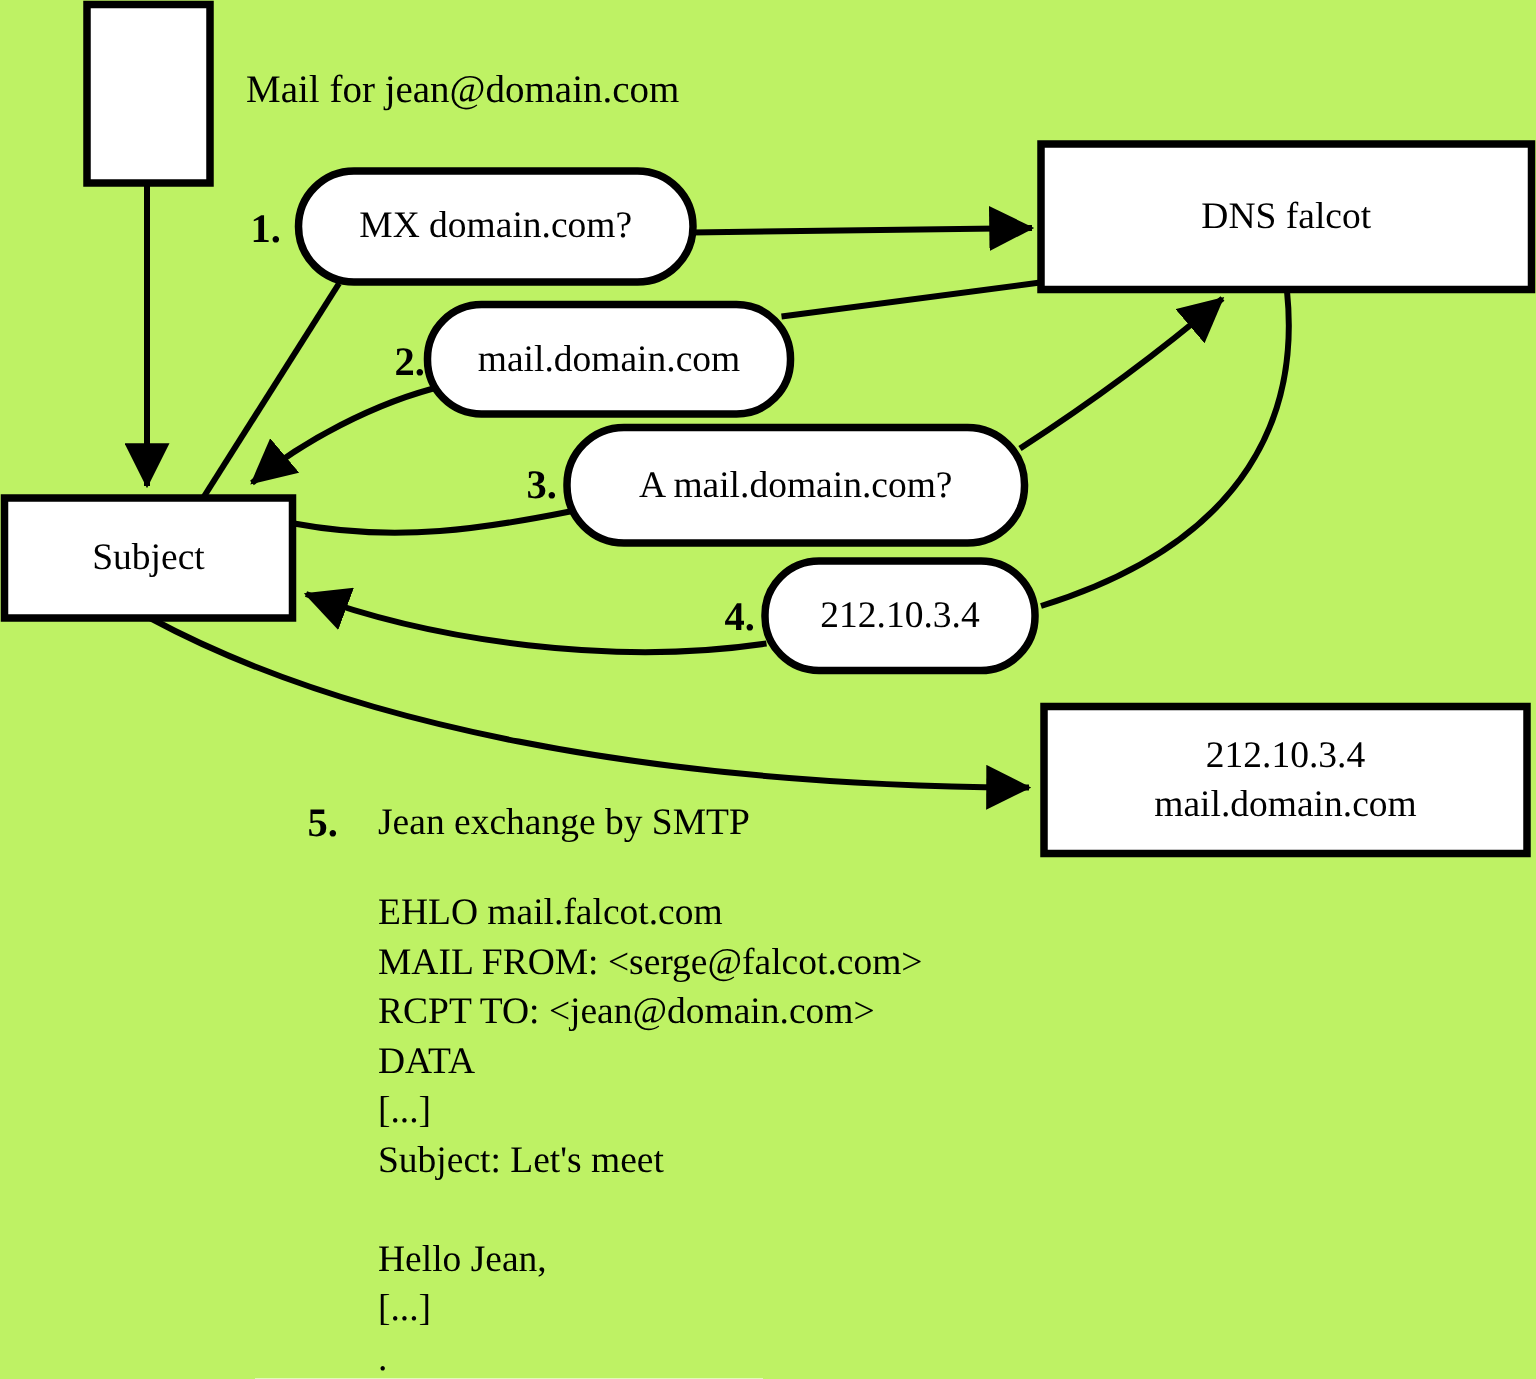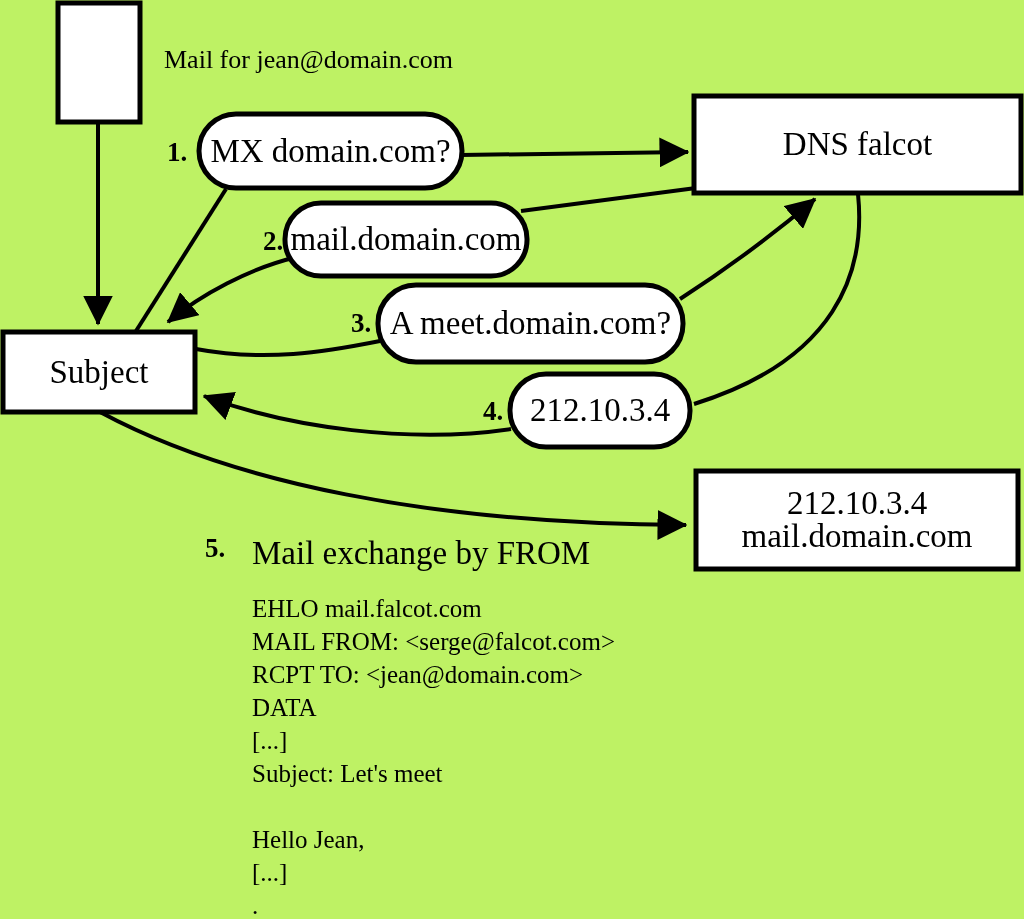--- a/index.html
+++ b/index.html
@@ -15,21 +15,21 @@
   #wires { position: absolute; left: 0; top: 0; }
   .lbl { position: absolute; white-space: nowrap; }
   .center {
     position: absolute;
     display: flex;
     align-items: center;
     justify-content: center;
     text-align: center;
   }
   .stepnum { font-weight: bold; font-size: 27px; }
-  .body-text { font-size: 33px; }
+  .body-text { font-size: 25px; }
   .note-text { font-size: 26px; }
   .twoline { flex-direction: column; line-height: 33px; }
   #smtp-block {
     position: absolute;
     left: 252px;
     top: 592px;
     font-size: 25px;
     line-height: 33px;
     white-space: pre-line;
   }
@@ -73,36 +73,36 @@
 
   <div class="lbl note-text" style="left:164px; top:45px;">Mail for jean@domain.com</div>
 
   <div class="lbl stepnum" style="left:167px; top:137px;">1.</div>
   <div class="center body-text" style="left:199px; top:114px; width:263px; height:74px;">MX domain.com?</div>
 
   <div class="lbl stepnum" style="left:263px; top:226px;">2.</div>
   <div class="center body-text" style="left:285px; top:203px; width:242px; height:73px;">mail.domain.com</div>
 
   <div class="lbl stepnum" style="left:351px; top:308px;">3.</div>
-  <div class="center body-text" style="left:378px; top:285px; width:305px; height:77px;">A meet.domain.com?</div>
+  <div class="center body-text" style="left:378px; top:285px; width:305px; height:77px;">A mail.domain.com?</div>
 
   <div class="lbl stepnum" style="left:483px; top:396px;">4.</div>
   <div class="center body-text" style="left:510px; top:374px; width:180px; height:73px;">212.10.3.4</div>
 
   <div class="center body-text" style="left:3px; top:332px; width:192px; height:80px;">Subject</div>
 
   <div class="center body-text" style="left:694px; top:96px; width:327px; height:97px;">DNS falcot</div>
 
   <div class="center twoline body-text" style="left:696px; top:471px; width:322px; height:98px;">
     <div>212.10.3.4</div>
     <div>mail.domain.com</div>
   </div>
 
   <div class="lbl stepnum" style="left:205px; top:533px;">5.</div>
-  <div class="lbl body-text" style="left:252px; top:535px;">Mail exchange by FROM</div>
+  <div class="lbl body-text" style="left:252px; top:535px;">Jean exchange by SMTP</div>
 
   <div id="smtp-block">EHLO mail.falcot.com
 MAIL FROM: &lt;serge@falcot.com&gt;
 RCPT TO: &lt;jean@domain.com&gt;
 DATA
 [...]
 Subject: Let's meet
 
 Hello Jean,
 [...]

